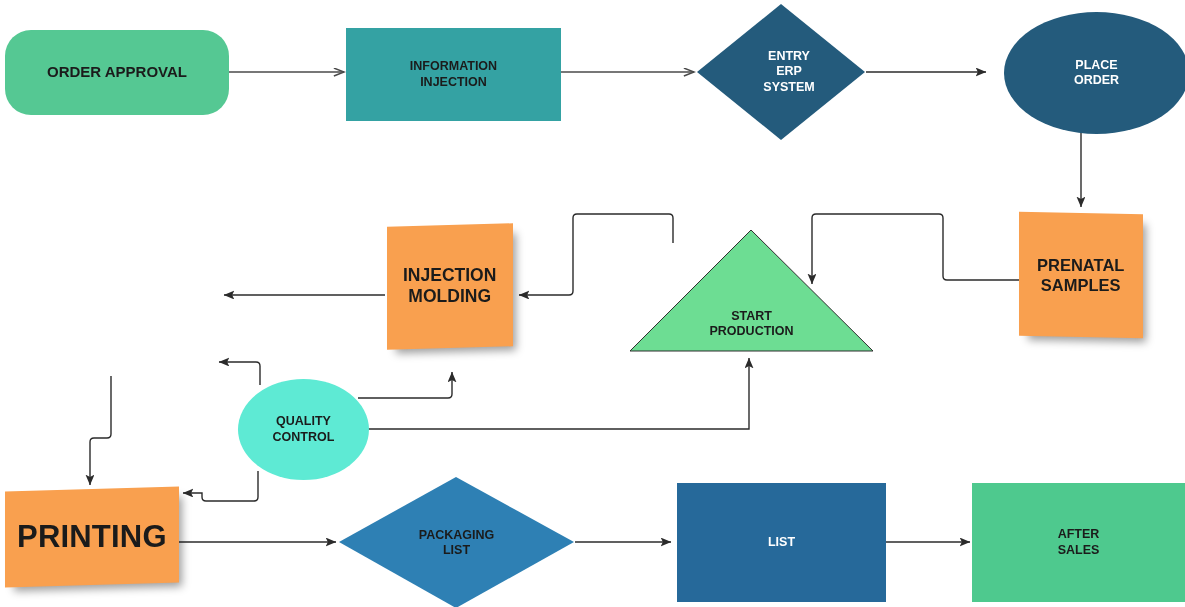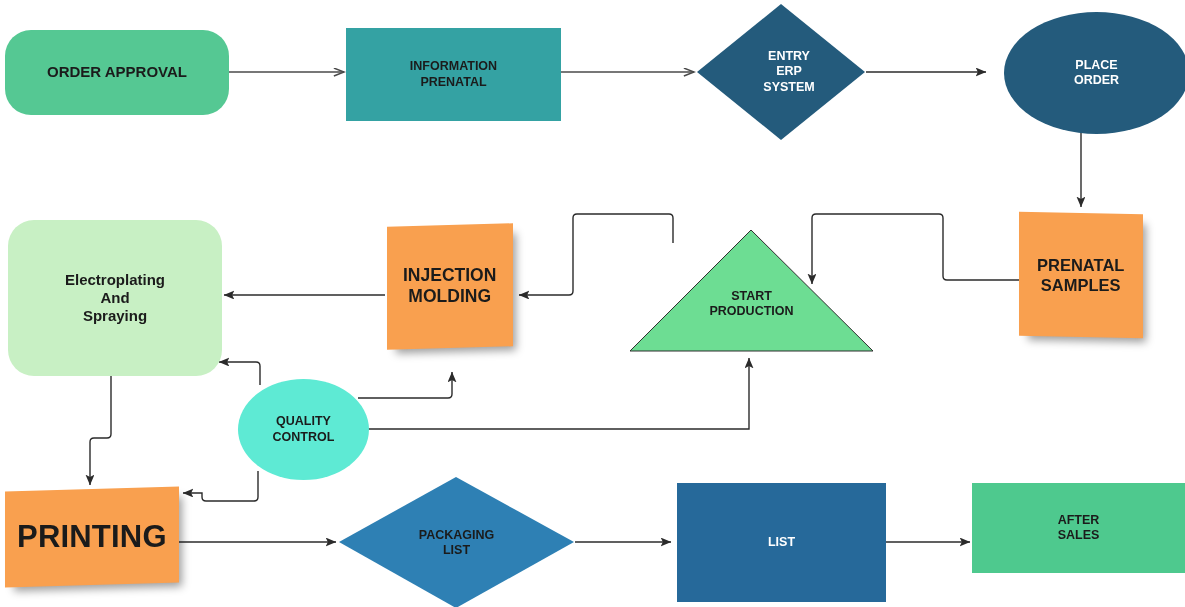--- a/index.html
+++ b/index.html
@@ -117,55 +117,50 @@
 
     <path class="wire" d="M886,542 L970,542" marker-end="url(#arrow)"></path>
   </svg>
 
   <div class="node rounded-rect-lg t-dark f-13 f-bold" style="left:5px; top:30px; width:224px; height:85px; background:#55c893;">
     <span class="label">ORDER APPROVAL</span>
   </div>
 
   <div class="node rect t-dark f-12 f-bold" style="left:346px; top:28px; width:215px; height:93px; background:#34a2a3;">
     <span class="label">INFORMATION
-PRENATAL</span>
+INJECTION</span>
   </div>
 
   <div style="position:absolute; left:696px; top:3px; width:170px; height:138px;">
     <svg width="170" height="138" viewBox="0 0 170 138" style="position:absolute; left:0; top:0;">
       <polygon points="85,1 169,69 85,137 1,69" fill="#245b7c"></polygon>
     </svg>
     <div class="node t-white f-12 f-bold" style="left:8px; top:0; width:170px; height:138px;">
       <span class="label">ENTRY
 ERP
 SYSTEM</span>
     </div>
   </div>
 
   <div class="node ellipse t-white f-12 f-bold" style="left:1004px; top:12px; width:185px; height:122px; background:#245b7c;">
     <span class="label">PLACE
 ORDER</span>
   </div>
 
-  <div class="node rounded-rect-lg t-dark f-13 f-bold" style="left:8px; top:220px; width:214px; height:156px; background:#c8f0c4;">
-    <span class="label">Electroplating
-And
-Spraying</span>
-  </div>
 
   <div class="node rect sticky sticky-skew-a t-dark f-17 f-bold" style="left:387px; top:225px; width:126px; height:123px; background:#f9a04f;">
     <span class="label">INJECTION
 MOLDING</span>
   </div>
 
   <div style="position:absolute; left:629px; top:229px; width:245px; height:124px;">
     <svg width="245" height="124" viewBox="0 0 245 124" style="position:absolute; left:0; top:0;">
       <polygon points="122,1 244,122 1,122" fill="#6ddd93" stroke="#2f2f2f" stroke-width="1"></polygon>
     </svg>
-    <div class="node t-dark f-12 f-bold" style="left:0; top:40px; width:245px; height:70px;">
+    <div class="node t-dark f-12 f-bold" style="left:0; top:60px; width:245px; height:70px;">
       <span class="label">START
 PRODUCTION</span>
     </div>
   </div>
 
   <div class="node rect sticky sticky-skew-b t-dark f-16 f-bold" style="left:1019px; top:213px; width:124px; height:124px; background:#f9a04f;">
     <span class="label">PRENATAL
 SAMPLES</span>
   </div>
 
@@ -185,18 +180,18 @@
     <div class="node t-dark f-12 f-bold" style="left:0; top:0; width:237px; height:132px;">
       <span class="label">PACKAGING
 LIST</span>
     </div>
   </div>
 
   <div class="node rect t-white f-12 f-bold" style="left:677px; top:483px; width:209px; height:119px; background:#26699a;">
     <span class="label">LIST</span>
   </div>
 
-  <div class="node rect t-dark f-12 f-bold" style="left:972px; top:483px; width:213px; height:90px; background:#4ec98e;">
+  <div class="node rect t-dark f-12 f-bold" style="left:972px; top:483px; width:213px; height:119px; background:#4ec98e;">
     <span class="label">AFTER
 SALES</span>
   </div>
 
 </div>
 
 </body></html>

